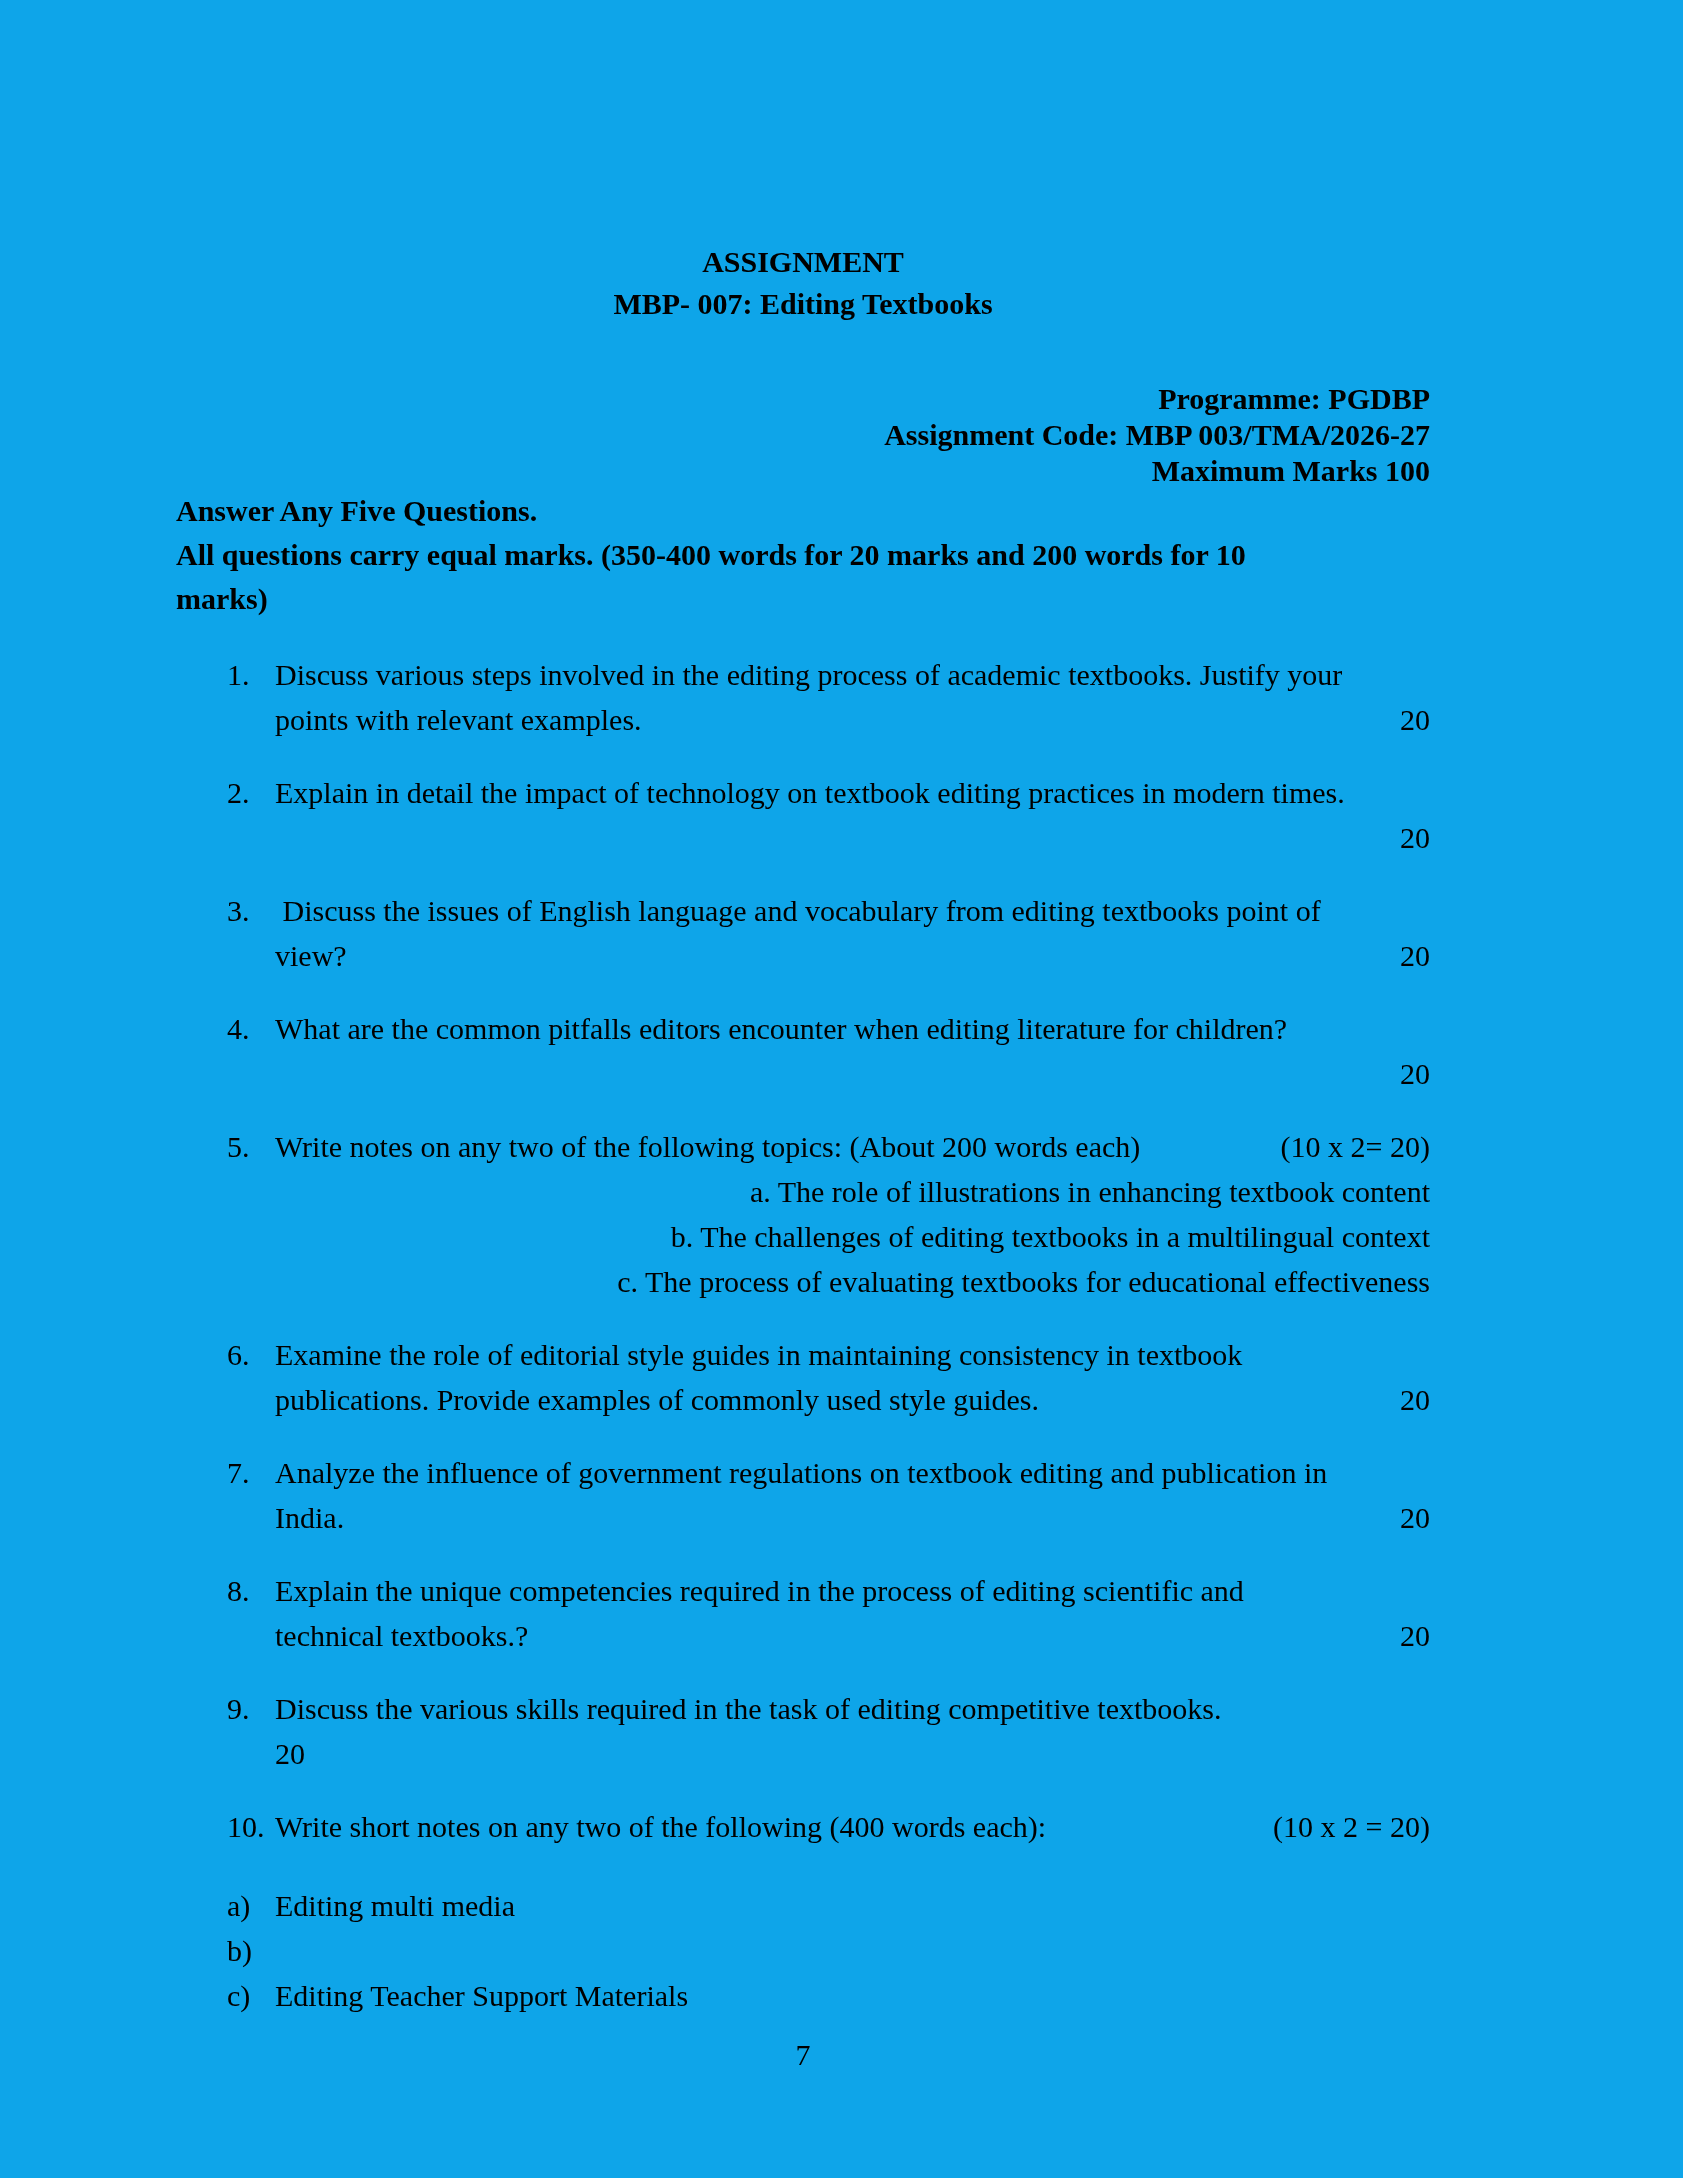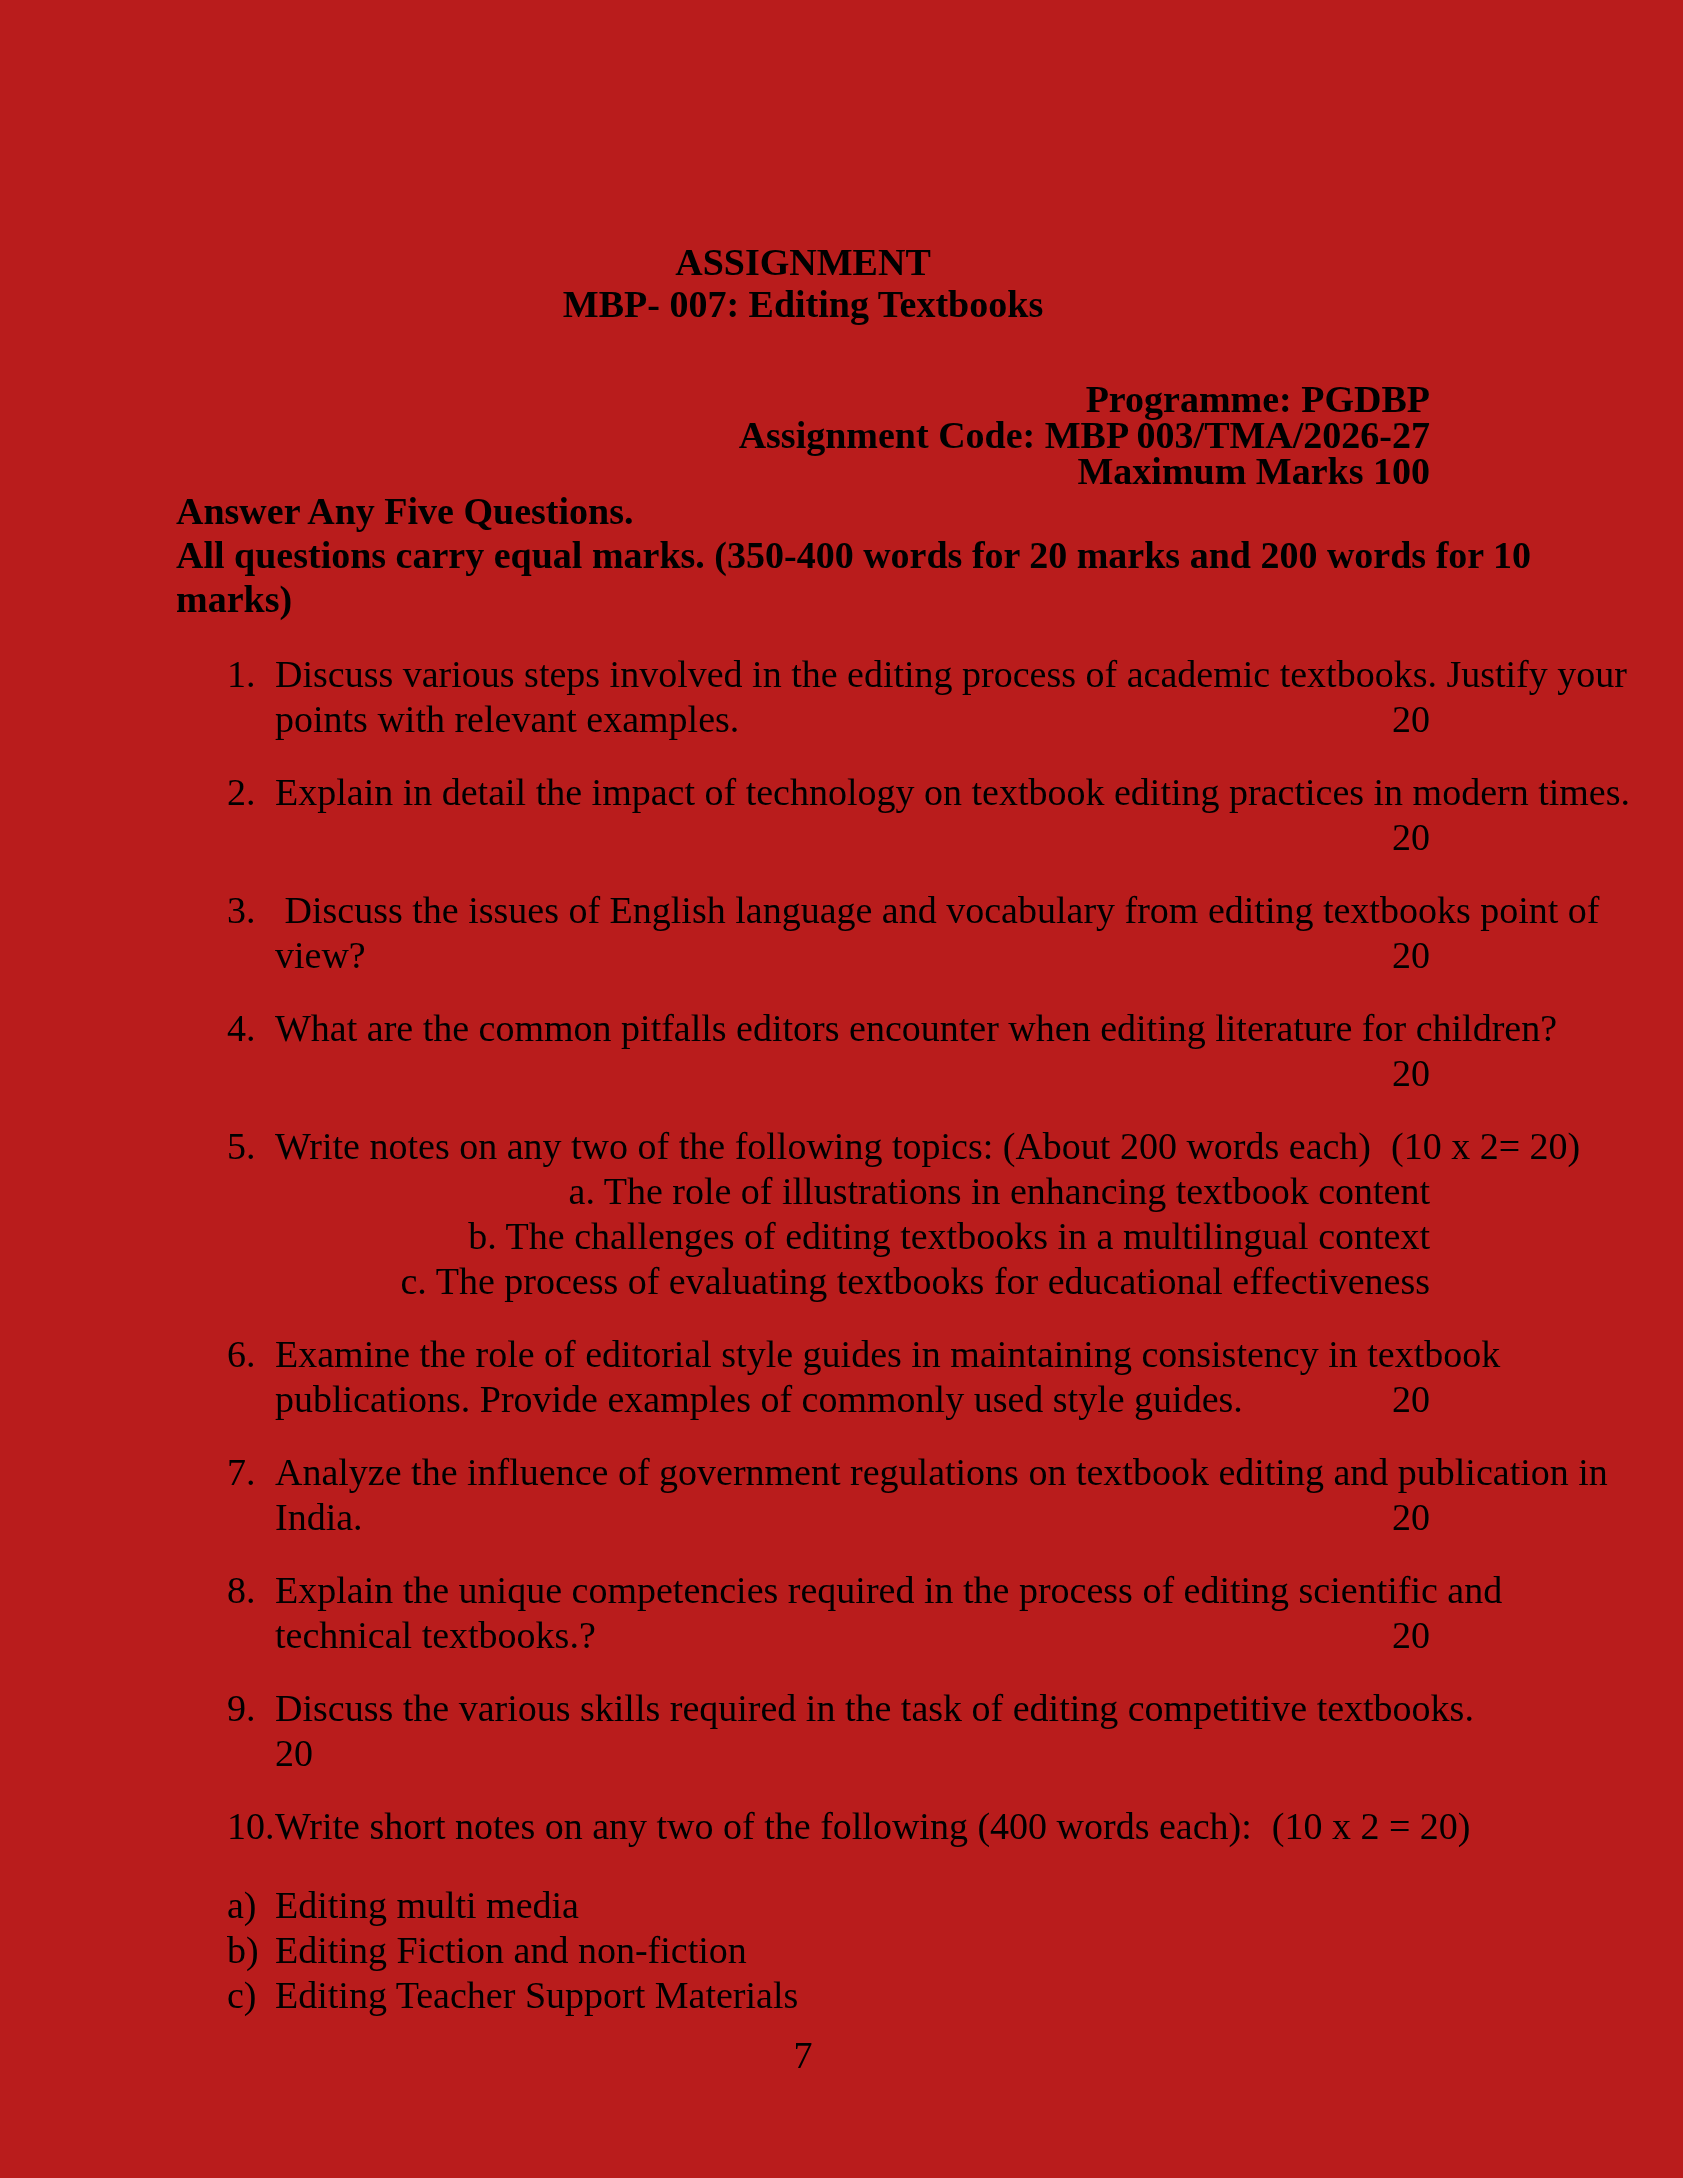--- a/index.html
+++ b/index.html
@@ -5,23 +5,23 @@
   html, body { margin: 0; padding: 0; }
   body {
     width: 1683px; height: 2178px;
     background: #ffffff;
     font-family: "Liberation Serif", "DejaVu Serif", serif;
     color: #000000;
   }
   .page {
     position: relative;
     width: 1683px; height: 2178px;
-    background: #b91c1c;
+    background: #0ea5e9;
     overflow: hidden;
-    font-size: 38px;
+    font-size: 30px;
   }
   .content {
     position: absolute;
     left: 176px; top: 241px;
     width: 1254px;
   }
   .doc-title {
     text-align: center;
     font-weight: bold;
     line-height: 42px;
@@ -234,21 +234,20 @@
 
     </div>
 
     <div class="options">
       <div class="option-row">
         <div class="option-label">a)</div>
         <div class="option-text">Editing multi media</div>
       </div>
       <div class="option-row">
         <div class="option-label">b)</div>
-        <div class="option-text">Editing Fiction and non-fiction</div>
       </div>
       <div class="option-row">
         <div class="option-label">c)</div>
         <div class="option-text">Editing Teacher Support Materials</div>
       </div>
     </div>
 
   </div>
 
   <div class="page-footer">7</div>

